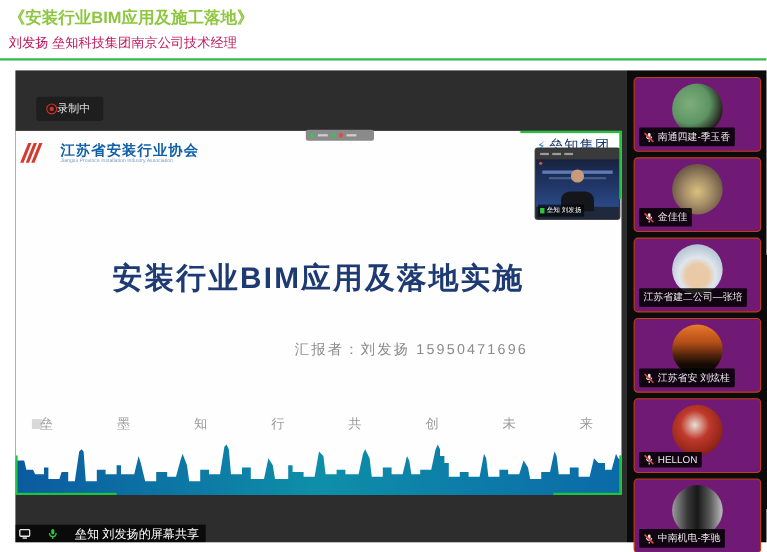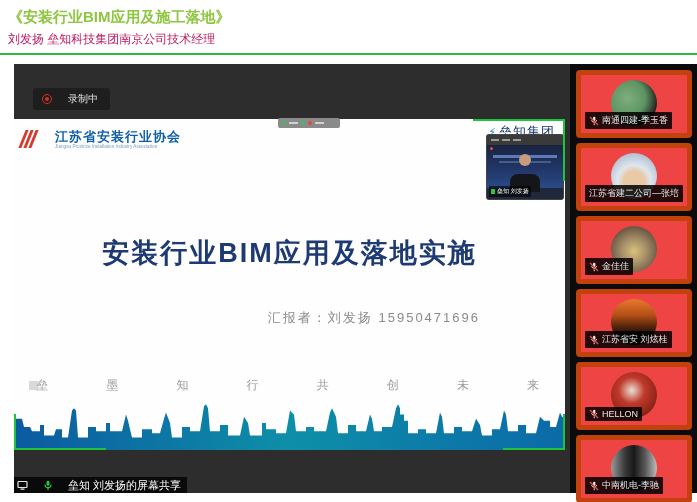--- a/index.html
+++ b/index.html
@@ -10,21 +10,21 @@
   .page-header { padding:7px 0 0 8px; }
   .page-title { color:#8dc63f; font-size:15px; font-weight:bold; line-height:19px; }
   .page-subtitle { color:#be185d; font-size:12px; margin-top:5px; }
   .green-line { border:none; border-top:2px solid #2eb84c; margin-top:5px; }
 
   
   .main-wrap { margin:9px 0 0 14px; height:429px; display:flex; }
   .stage { position:relative; flex:1; background:#2d2d2d; overflow:hidden; }
 
   .recording-pill { position:absolute; left:19px; top:24px; background:#1e1e1e;
-    border-radius:3px; padding:4px 12px 4px 9px; display:flex; align-items:center; gap:16px; z-index:5; }
+    border-radius:3px; padding:4px 12px 4px 9px; display:flex; align-items:center; gap:0; z-index:5; }
   .rec-dot { width:10px; height:10px; border:1.5px solid #d93025; border-radius:50%;
     display:flex; align-items:center; justify-content:center; }
   .rec-dot::after { content:""; width:4px; height:4px; background:#d93025; border-radius:50%; }
   .rec-label { color:#e0e0e0; font-size:10px; }
 
   
   .slide { position:absolute; left:0; top:55px; width:551px; height:331px; background:#fefefe; }
 
   .org-logo { position:absolute; left:8px; top:10px; display:flex; align-items:flex-start; gap:20px; }
   .slashes { display:flex; gap:2px; margin-top:1px; }
@@ -76,22 +76,22 @@
     border-left:2px solid #1ec43c; border-bottom:2px solid #1ec43c; }
   .br-br { top:350px; right:5px; width:62px; height:36px;
     border-right:2px solid #1ec43c; border-bottom:2px solid #1ec43c; }
 
   .share-banner { position:absolute; left:0; top:413px; height:16px; background:#0a0a0a;
     display:flex; align-items:center; gap:15px; padding:0 6px 0 3px; z-index:5; }
   .share-banner span { color:#fff; font-size:11px; white-space:nowrap; }
 
   
   .sidebar { width:127px; background:#0b0b0b; padding-top:6px; }
-  .tile { position:relative; margin:0 5px 5px 6px; height:68px; background:#ef4444;
-    border:5px solid #c2410c; border-radius:4px; overflow:hidden; }
+  .tile { position:relative; margin:0 5px 5px 6px; height:68px; background:#701a75;
+    border:1px solid #c2410c; border-radius:4px; overflow:hidden; }
   .avatar { position:absolute; left:50%; top:5px; transform:translateX(-50%);
     width:46px; height:46px; border-radius:50%; }
   .av-green  { background:radial-gradient(circle at 35% 40%, #7fae7d 0%, #5d9463 45%, #24201c 75%, #181310 100%); }
   .av-warm   { background:radial-gradient(circle at 50% 55%, #d9c27a 0%, #a8906a 35%, #6e5b46 70%, #4a3c2c 100%); }
   .av-baby   { background:radial-gradient(circle at 50% 62%, #e9c9a6 0%, #e9c9a6 28%, #dfe6ee 45%, #aebdd0 80%, #8da0b8 100%); }
   .av-sunset { background:linear-gradient(180deg, #e8792c 0%, #b54f17 35%, #55250c 60%, #120a05 80%); }
   .av-red    { background:radial-gradient(circle at 45% 40%, #e8e0d4 0%, #c0392b 35%, #8e2418 70%, #5d140c 100%); }
   .av-dark   { background:linear-gradient(90deg, #9a9a9a 0%, #3a3a3a 30%, #181818 50%, #5a5a5a 75%, #bdbdbd 100%); }
   .name-tag { position:absolute; left:4px; bottom:4px; background:rgba(0,0,0,.85);
     color:#e8e8e8; font-size:9px; padding:2px 4px; display:flex; align-items:center; gap:3px;
@@ -228,37 +228,37 @@
         <rect x="4" y="0.8" width="2.4" height="4.4" rx="1.2" fill="#eaeaea"></rect>
         <path d="M2.6,4.2 a2.6,2.8 0 0 0 5,0" fill="none" stroke="#eaeaea" stroke-width="1"></path>
         <line x1="5.2" y1="7.4" x2="5.2" y2="9.2" stroke="#eaeaea" stroke-width="1"></line>
         <line x1="1" y1="1" x2="9" y2="9" stroke="#e04b3c" stroke-width="1.4"></line>
       </svg>
       <span>南通四建-季玉香</span>
     </div>
   </div>
 
   <div class="tile">
+    <div class="avatar av-warm"></div>
+    <div class="name-tag">
+      <svg class="mic-svg" width="10" height="10" viewBox="0 0 10 10">
+        <rect x="4" y="0.8" width="2.4" height="4.4" rx="1.2" fill="#eaeaea"></rect>
+        <path d="M2.6,4.2 a2.6,2.8 0 0 0 5,0" fill="none" stroke="#eaeaea" stroke-width="1"></path>
+        <line x1="5.2" y1="7.4" x2="5.2" y2="9.2" stroke="#eaeaea" stroke-width="1"></line>
+        <line x1="1" y1="1" x2="9" y2="9" stroke="#e04b3c" stroke-width="1.4"></line>
+      </svg>
+      <span>金佳佳</span>
+    </div>
+  </div>
+
+  <div class="tile">
     <div class="avatar av-baby"></div>
     <div class="name-tag">
 
       <span>江苏省建二公司—张培</span>
-    </div>
-  </div>
-
-  <div class="tile">
-    <div class="avatar av-warm"></div>
-    <div class="name-tag">
-      <svg class="mic-svg" width="10" height="10" viewBox="0 0 10 10">
-        <rect x="4" y="0.8" width="2.4" height="4.4" rx="1.2" fill="#eaeaea"></rect>
-        <path d="M2.6,4.2 a2.6,2.8 0 0 0 5,0" fill="none" stroke="#eaeaea" stroke-width="1"></path>
-        <line x1="5.2" y1="7.4" x2="5.2" y2="9.2" stroke="#eaeaea" stroke-width="1"></line>
-        <line x1="1" y1="1" x2="9" y2="9" stroke="#e04b3c" stroke-width="1.4"></line>
-      </svg>
-      <span>金佳佳</span>
     </div>
   </div>
 
   <div class="tile">
     <div class="avatar av-sunset"></div>
     <div class="name-tag">
       <svg class="mic-svg" width="10" height="10" viewBox="0 0 10 10">
         <rect x="4" y="0.8" width="2.4" height="4.4" rx="1.2" fill="#eaeaea"></rect>
         <path d="M2.6,4.2 a2.6,2.8 0 0 0 5,0" fill="none" stroke="#eaeaea" stroke-width="1"></path>
         <line x1="5.2" y1="7.4" x2="5.2" y2="9.2" stroke="#eaeaea" stroke-width="1"></line>

